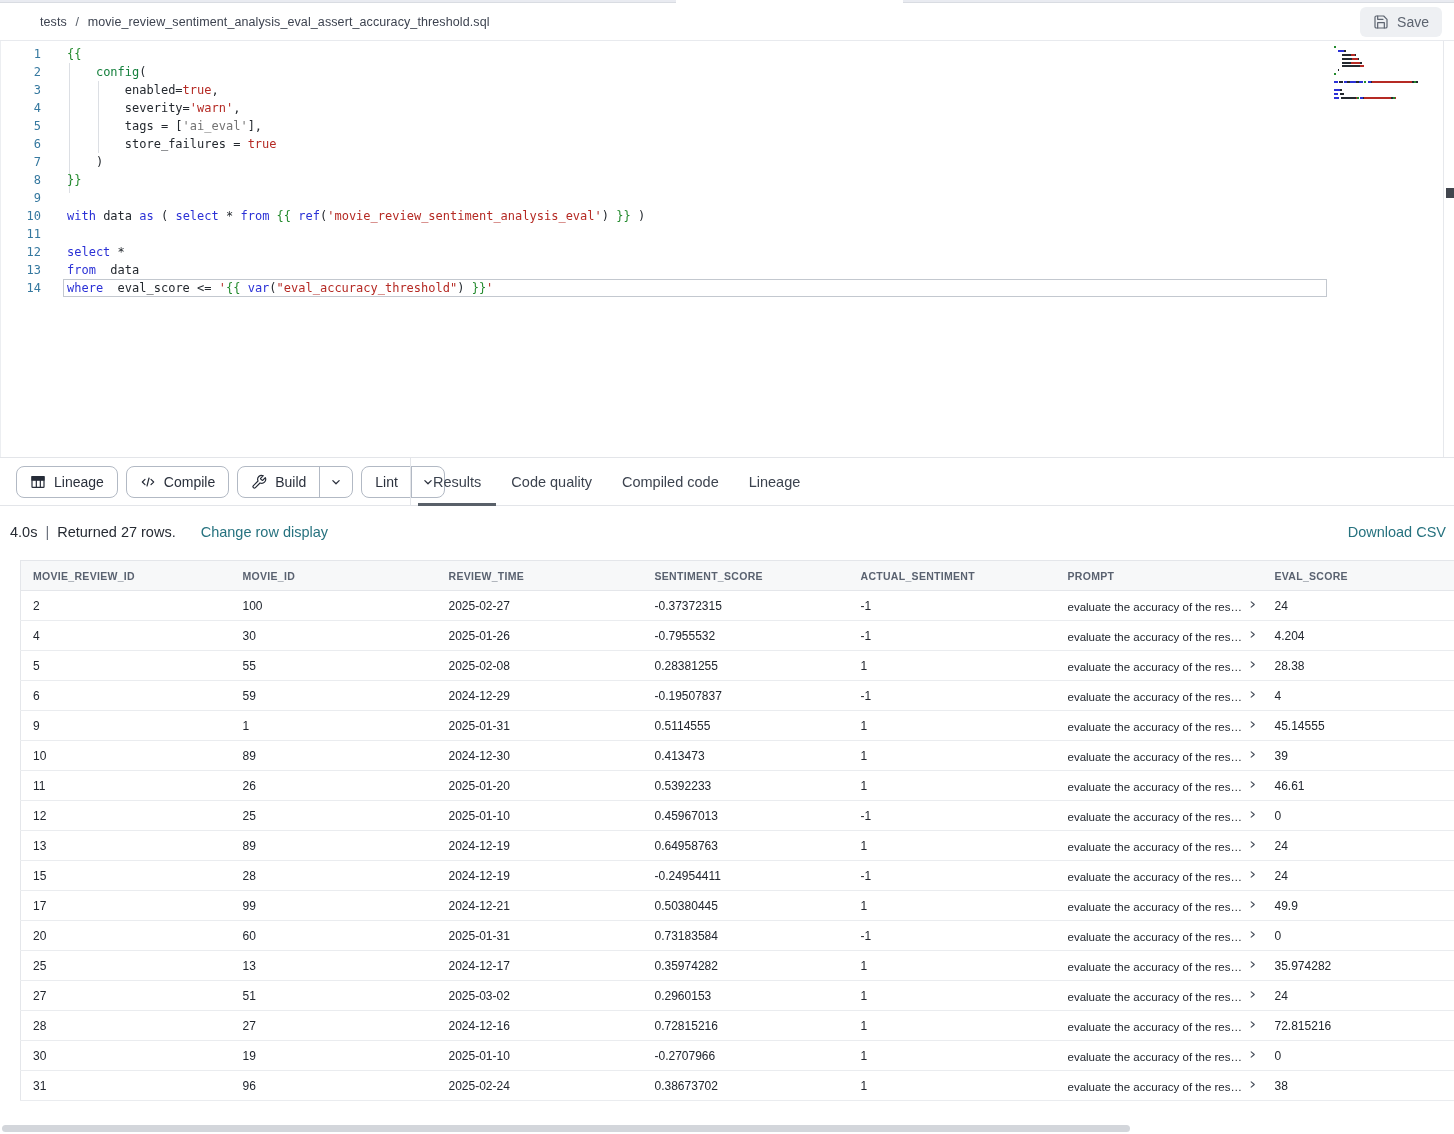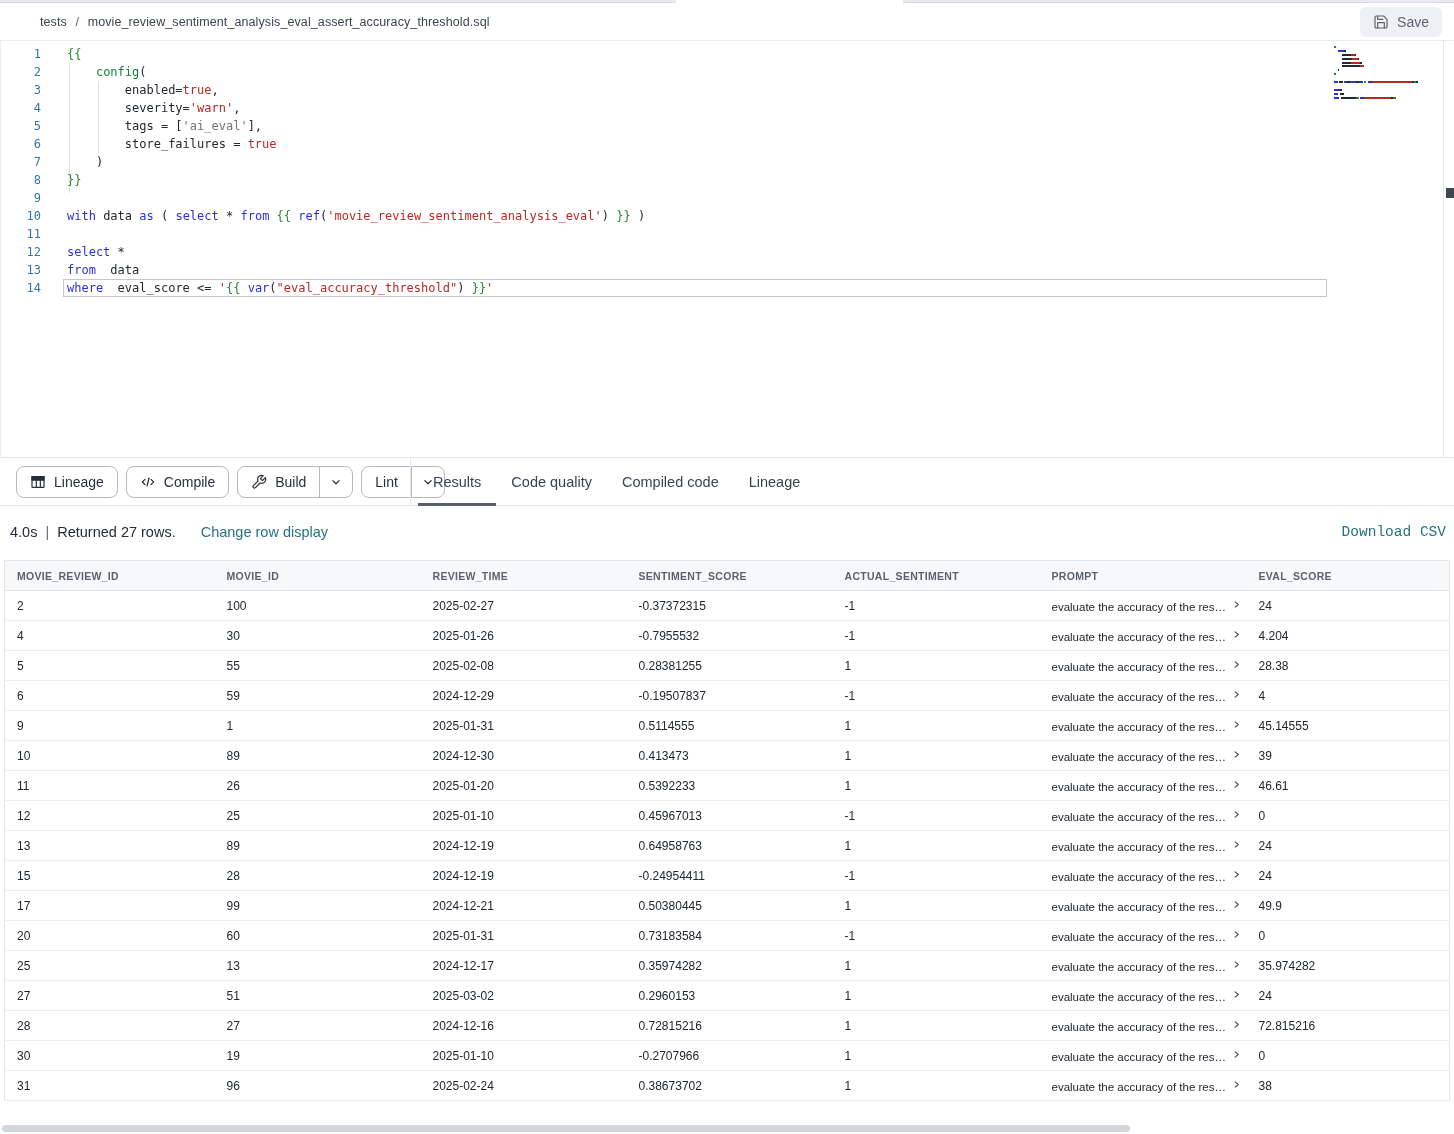--- a/index.html
+++ b/index.html
@@ -61,21 +61,21 @@
   
   .statusbar { position:absolute; top:507px; left:0; width:100%; height:49px;
                display:flex; align-items:center; font-size:14.5px; color:#262b33; }
   .statusbar .lhs { display:flex; align-items:center; padding-left:10px; }
   .statusbar .pipe { margin:0 8px; color:#6a717c; }
   .link { cursor:pointer; }
   .link-change { margin-left:25px; }
   .link-download { position:absolute; right:8px; }
 
   
-  .results { position:absolute; top:556px; left:0; width:100%; }
+  .results { position:absolute; top:556px; left:0; width:100%;padding-left:16px; }
   table { border-collapse:collapse; table-layout:fixed; width:1446px; margin:4px 4px 0 4px;
           border:1px solid #e4e6ea; }
   th { height:30px; text-align:left; padding:0 0 0 12px; background:#f7f8f9;
        font-size:10.5px; font-weight:700; letter-spacing:.3px; color:#5a6270;
        border-bottom:1px solid #e4e6ea; white-space:nowrap; overflow:hidden; }
   td { height:30px; padding:0 0 0 12px; font-size:12px; color:#21262e;
        border-bottom:1px solid #eaecef; white-space:nowrap; overflow:hidden; }
   td.prompt-cell { font-size:11.5px; }
   td .chev { margin-left:6px; vertical-align:2px; cursor:pointer; }
 
@@ -222,21 +222,21 @@
     </div>
 </section>
 
 <section class="statusbar">
   <div class="lhs">
     <span>4.0s</span>
     <span class="pipe">|</span>
     <span>Returned 27 rows.</span>
     <span class="link link-change" style="color: rgb(38, 114, 127);">Change row display</span>
   </div>
-  <span class="link link-download" style="color: rgb(38, 114, 127); font-family: Liberation Mono, monospace;">Download CSV</span>
+  <span class="link link-download" style="color: rgb(38, 114, 127);">Download CSV</span>
 </section>
 
 <section class="results">
   <table>
     <colgroup>
       <col style="width:210px">
         <col style="width:206px">
         <col style="width:206px">
       <col style="width:206px">
         <col style="width:207px">

